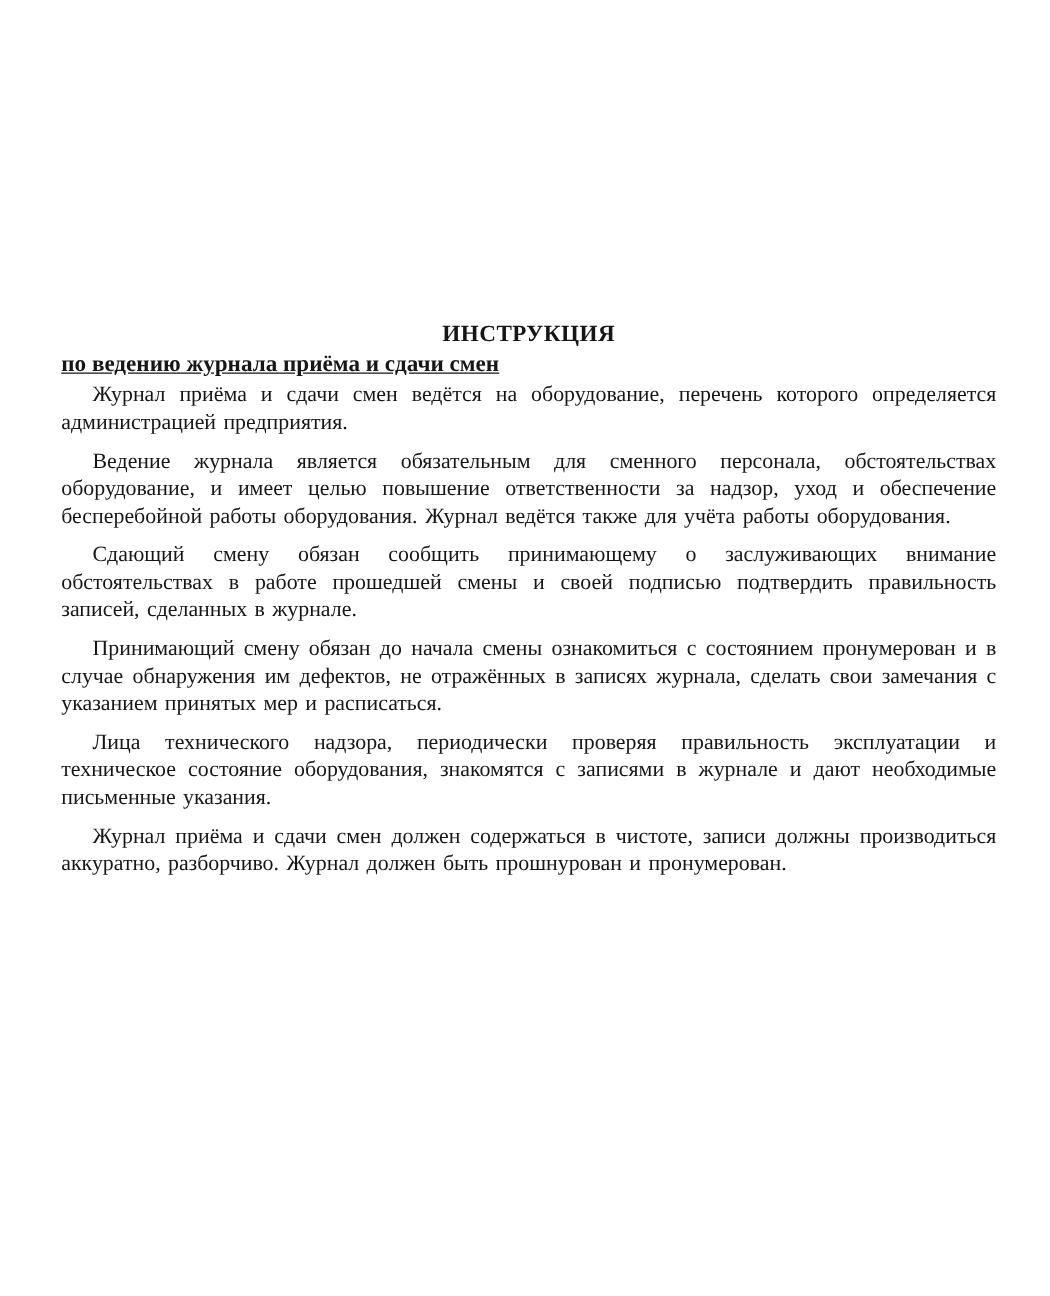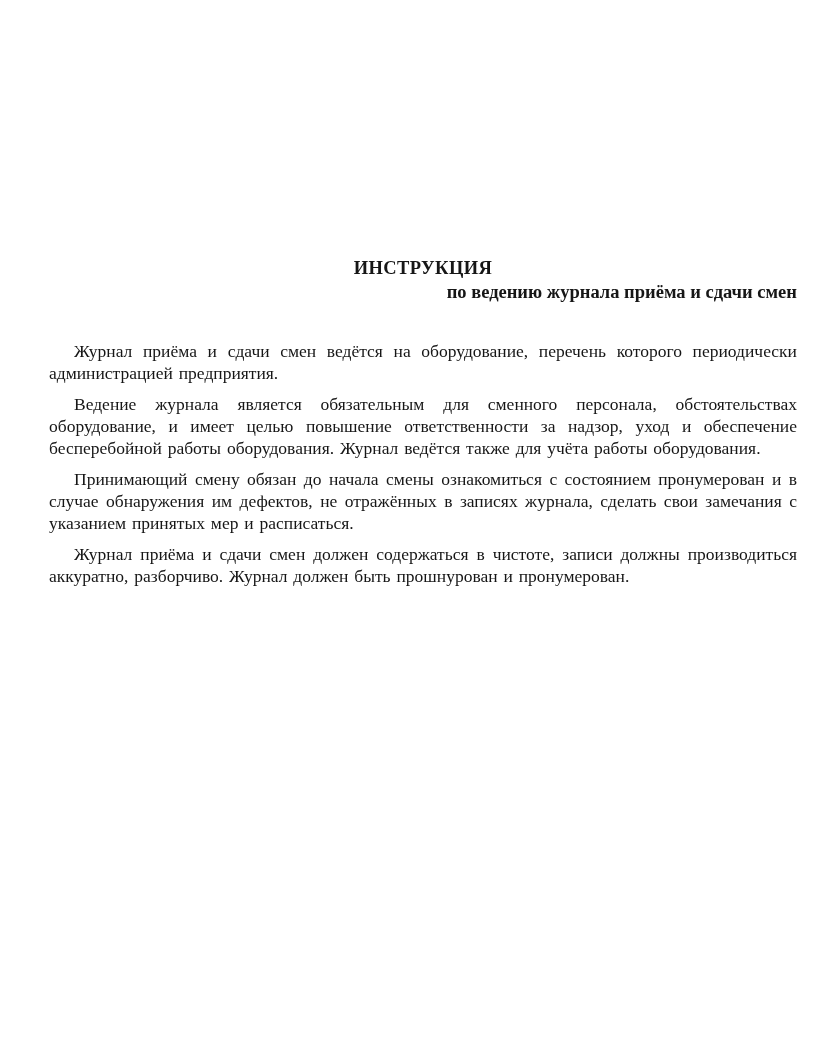--- a/index.html
+++ b/index.html
@@ -28,43 +28,45 @@
     width: 748px;
   }
   .doc-title {
     text-align: center;
     font-weight: bold;
     font-size: 18.5px;
     line-height: 24px;
     letter-spacing: 0.4px;
   }
   .doc-subtitle {
-    text-align: right;
+    text-align: left;
     font-weight: bold;
     font-size: 18.5px;
     line-height: 24px;
-    margin-bottom: 36px;
+    text-decoration: underline;
   }
   .doc-body .doc-paragraph {
     margin: 0 0 9px 0;
     font-size: 17.5px;
     line-height: 22px;
     text-align: justify;
     text-align-last: left;
     text-indent: 25px;
     word-spacing: 1.5px;
   }
 </style>
 </head>
 <body>
 
 <div class="page">
   <div class="content">
     <div class="doc-title">ИНСТРУКЦИЯ</div>
     <div class="doc-subtitle">по ведению журнала приёма и сдачи смен</div>
     <div class="doc-body">
-        <p class="doc-paragraph">Журнал приёма и сдачи смен ведётся на оборудование, перечень которого периодически администрацией предприятия.</p>
+        <p class="doc-paragraph">Журнал приёма и сдачи смен ведётся на оборудование, перечень которого определяется администрацией предприятия.</p>
         <p class="doc-paragraph">Ведение журнала является обязательным для сменного персонала, обстоятельствах оборудование, и имеет целью повышение ответственности за надзор, уход и обеспечение бесперебойной работы оборудования. Журнал ведётся также для учёта работы оборудования.</p>
+        <p class="doc-paragraph">Сдающий смену обязан сообщить принимающему о заслуживающих внимание обстоятельствах в работе прошедшей смены и своей подписью подтвердить правильность записей, сделанных в журнале.</p>
         <p class="doc-paragraph">Принимающий смену обязан до начала смены ознакомиться с состоянием пронумерован и в случае обнаружения им дефектов, не отражённых в записях журнала, сделать свои замечания с указанием принятых мер и расписаться.</p>
+        <p class="doc-paragraph">Лица технического надзора, периодически проверяя правильность эксплуатации и техническое состояние оборудования, знакомятся с записями в журнале и дают необходимые письменные указания.</p>
         <p class="doc-paragraph">Журнал приёма и сдачи смен должен содержаться в чистоте, записи должны производиться аккуратно, разборчиво. Журнал должен быть прошнурован и пронумерован.</p>
       </div>
   </div>
 </div>
 
 </body></html>

